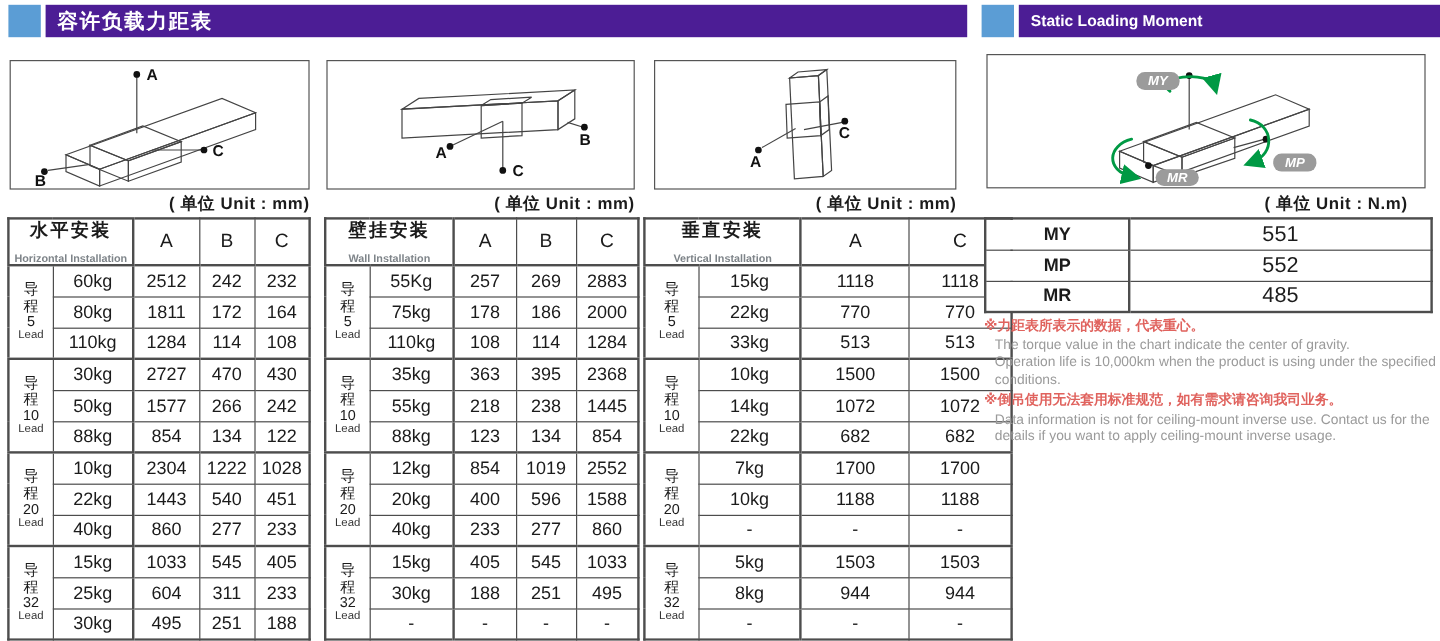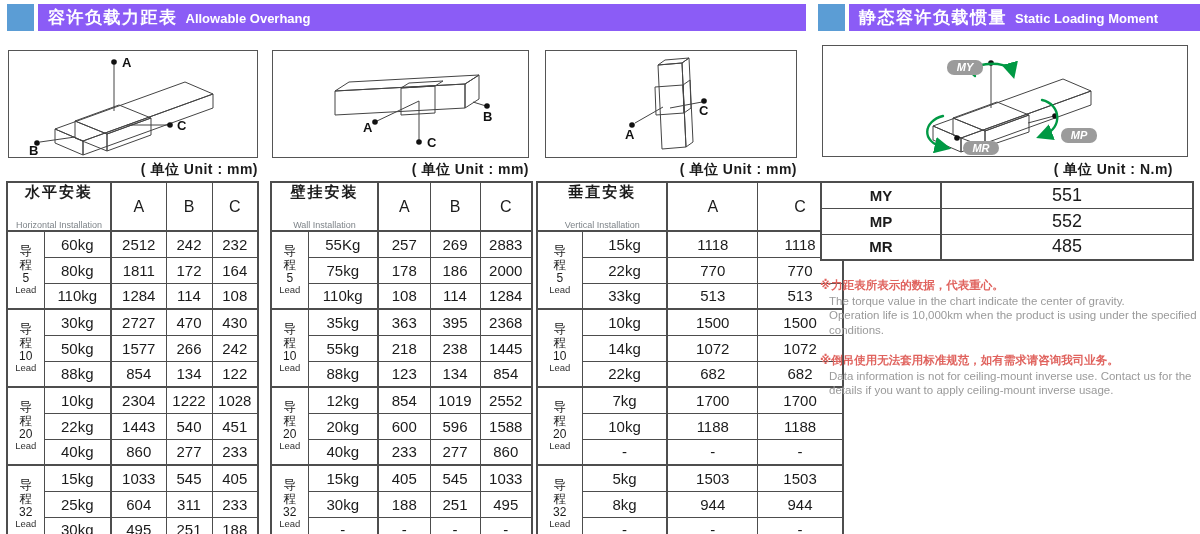--- a/index.html
+++ b/index.html
@@ -3,21 +3,21 @@
 <meta charset="utf-8">
 <style>
   *{box-sizing:border-box;margin:0;padding:0}
   html,body{width:1200px;height:534px}
   body{position:relative;background:#fff;color:#1b1b1b;
        font-family:"Liberation Sans","DejaVu Sans",sans-serif;overflow:hidden}
   .abs{position:absolute}
 
   
   .accent{width:27px;height:27px;background:#5b9dd5}
-  .bar{height:27px;background:#8b5cf6;color:#fff;display:flex;align-items:baseline;gap:8px;
+  .bar{height:27px;background:#4c1d95;color:#fff;display:flex;align-items:baseline;gap:8px;
        padding:0 10px;white-space:nowrap;line-height:27px}
   .bar .zh{font-size:17px;font-weight:bold;letter-spacing:1.5px}
   .bar .en{font-size:13px;font-weight:bold}
 
   
   .diag{border:1px solid #555;background:#fff}
   .diag svg{display:block}
   .lbl{font:bold 13px "Liberation Sans",sans-serif;fill:#111}
   .pill-t{font:italic bold 11px "Liberation Sans",sans-serif;fill:#fff;text-anchor:middle}
   .ln{stroke:#444;stroke-width:1;fill:none}
@@ -27,46 +27,44 @@
 
   
   table{border-collapse:collapse;table-layout:fixed;width:100%}
   .grid{border:2px solid #4d4d4d}
   .grid th,.grid td{border:1px solid #4d4d4d;text-align:center;vertical-align:middle;padding:0;background:#fff;overflow:hidden}
   .grid thead tr{height:36px}
   .grid tbody tr{height:26px}
   .grid tr.group-start td{border-top:2px solid #4d4d4d}
   .title-cell{background:#cfe6f6;border-right-width:2px !important}
   .title-zh{font-size:15px;font-weight:600;letter-spacing:2px}
-  .title-en{font-size:9px;color:#7e8489;letter-spacing:0;margin-top:18px;font-weight:normal}
+  .title-en{font-size:9px;color:#7e8489;letter-spacing:0;margin-top:8px;font-weight:bold}
   .col-head{background:#cfe6f6;font-size:16px;font-weight:500}
   .lead-cell{background:#cfe6f6;line-height:1.12}
   .lead-zh{font-size:12.5px}
   .lead-num{font-size:12px}
   .lead-en{font-size:9.5px;color:#333}
   .load-cell{background:#cfe6f6;font-size:15px;border-right-width:2px !important}
   .val-cell{font-size:15px}
   .s-label{background:#cfe6f6;font-size:15px;font-weight:bold;border-right-width:2px !important}
   .s-val{font-size:18px}
 
   
-  .note-zh{color:#e0635e;font-weight:bold;font-size:11.5px;line-height:1.45;margin-top:14px}
+  .note-zh{color:#e0635e;font-weight:bold;font-size:11.5px;line-height:1.45;margin-top:1px}
   .note-en{color:#9a9a9a;font-size:11.5px;line-height:1.28;padding-left:9px}
 </style>
 </head>
 <body>
 
 <div class="abs accent" style="left:7px;top:4px"></div>
 <div class="abs bar" style="left:38px;top:4px;width:768px">
   <span class="zh">容许负载力距表</span>
-  <span class="en">Allowable Overhang</span>
 </div>
 <div class="abs accent" style="left:818px;top:4px"></div>
 <div class="abs bar" style="left:849px;top:4px;width:351px">
-  <span class="zh">静态容许负载惯量</span>
   <span class="en">Static Loading Moment</span>
 </div>
 
 <div class="abs diag" style="left:8px;top:50px;width:250px;height:108px">
   <svg width="248" height="106" viewBox="0 0 248 106">
     <g class="ln">
       <path d="M46,78 L176,31 L204,43 L74,90 Z"></path>
       <path d="M46,78 L74,90 L74,104 L46,92 Z"></path>
       <path d="M74,90 L204,43 L204,57 L74,104 Z"></path>
     </g>
@@ -365,21 +363,21 @@
             <div class="lead-num">20</div>
             <div class="lead-en">Lead</div>
           </td>
           <td class="load-cell">12kg</td>
           <td class="val-cell">854</td>
           <td class="val-cell">1019</td>
           <td class="val-cell">2552</td>
         </tr>
         <tr>
           <td class="load-cell">20kg</td>
-          <td class="val-cell">600</td>
+          <td class="val-cell">400</td>
           <td class="val-cell">596</td>
           <td class="val-cell">1588</td>
         </tr>
         <tr>
           <td class="load-cell">40kg</td>
           <td class="val-cell">233</td>
           <td class="val-cell">277</td>
           <td class="val-cell">860</td>
         </tr>
         <tr class="group-start">

